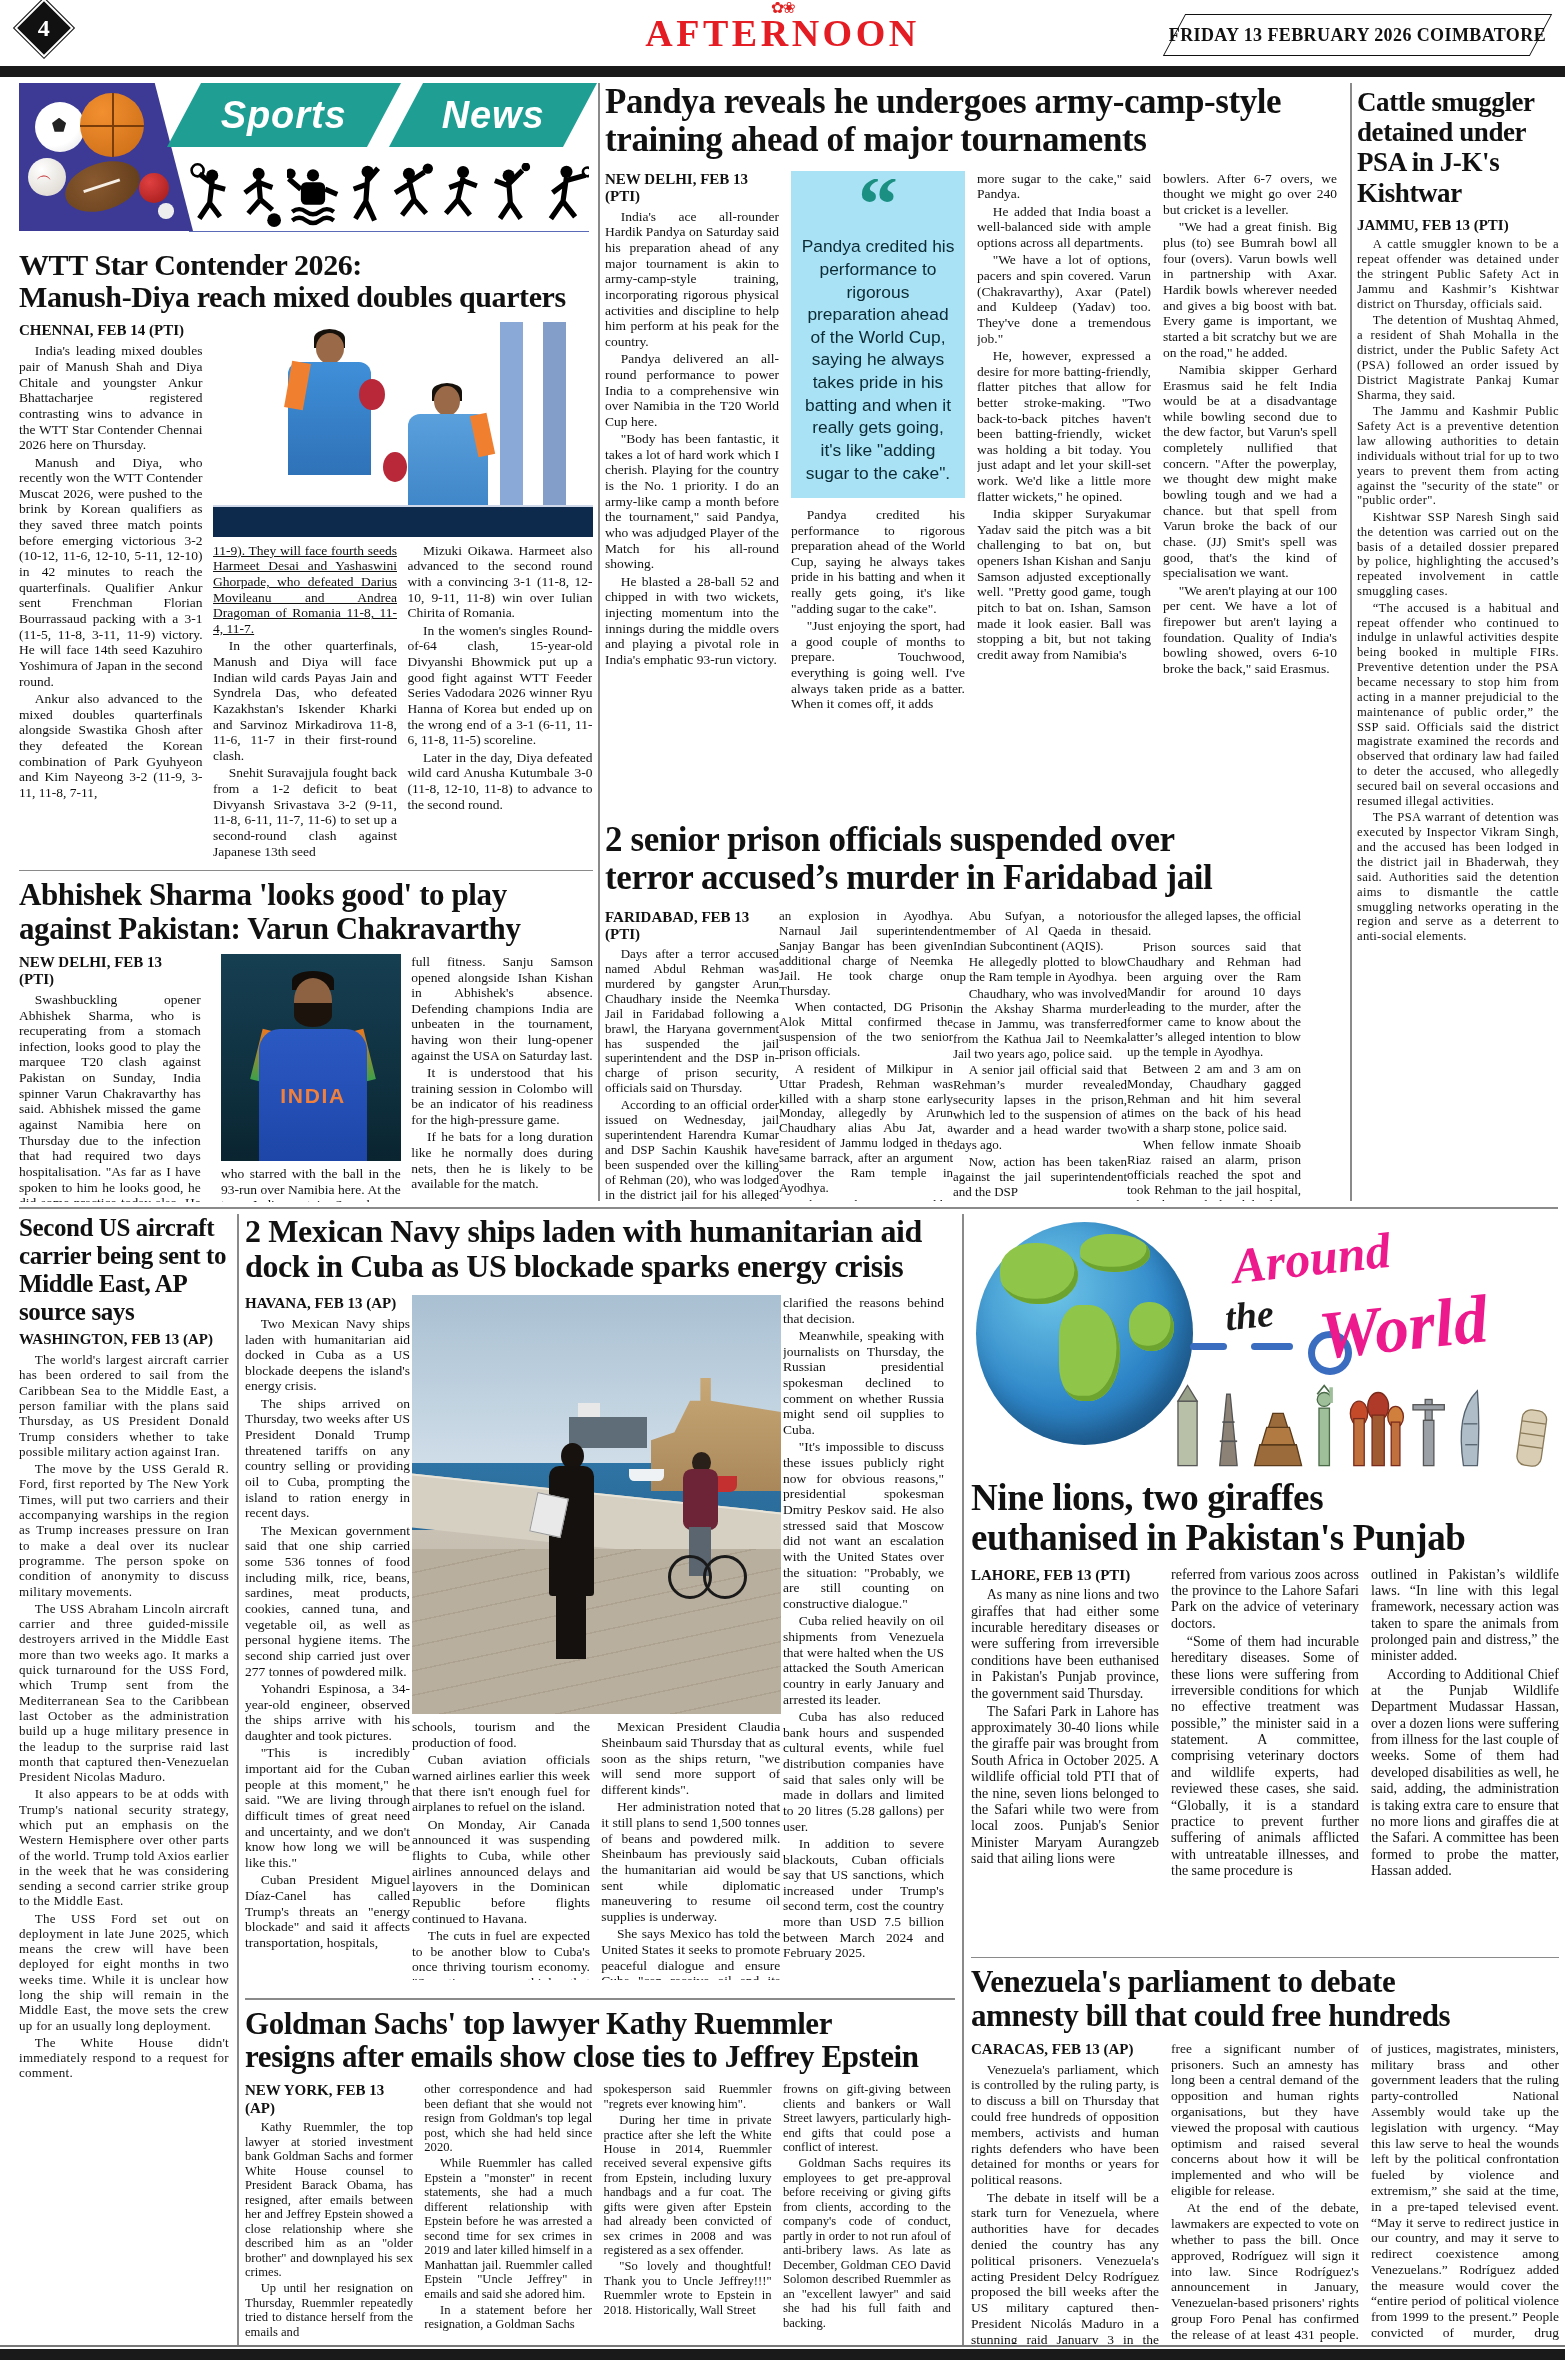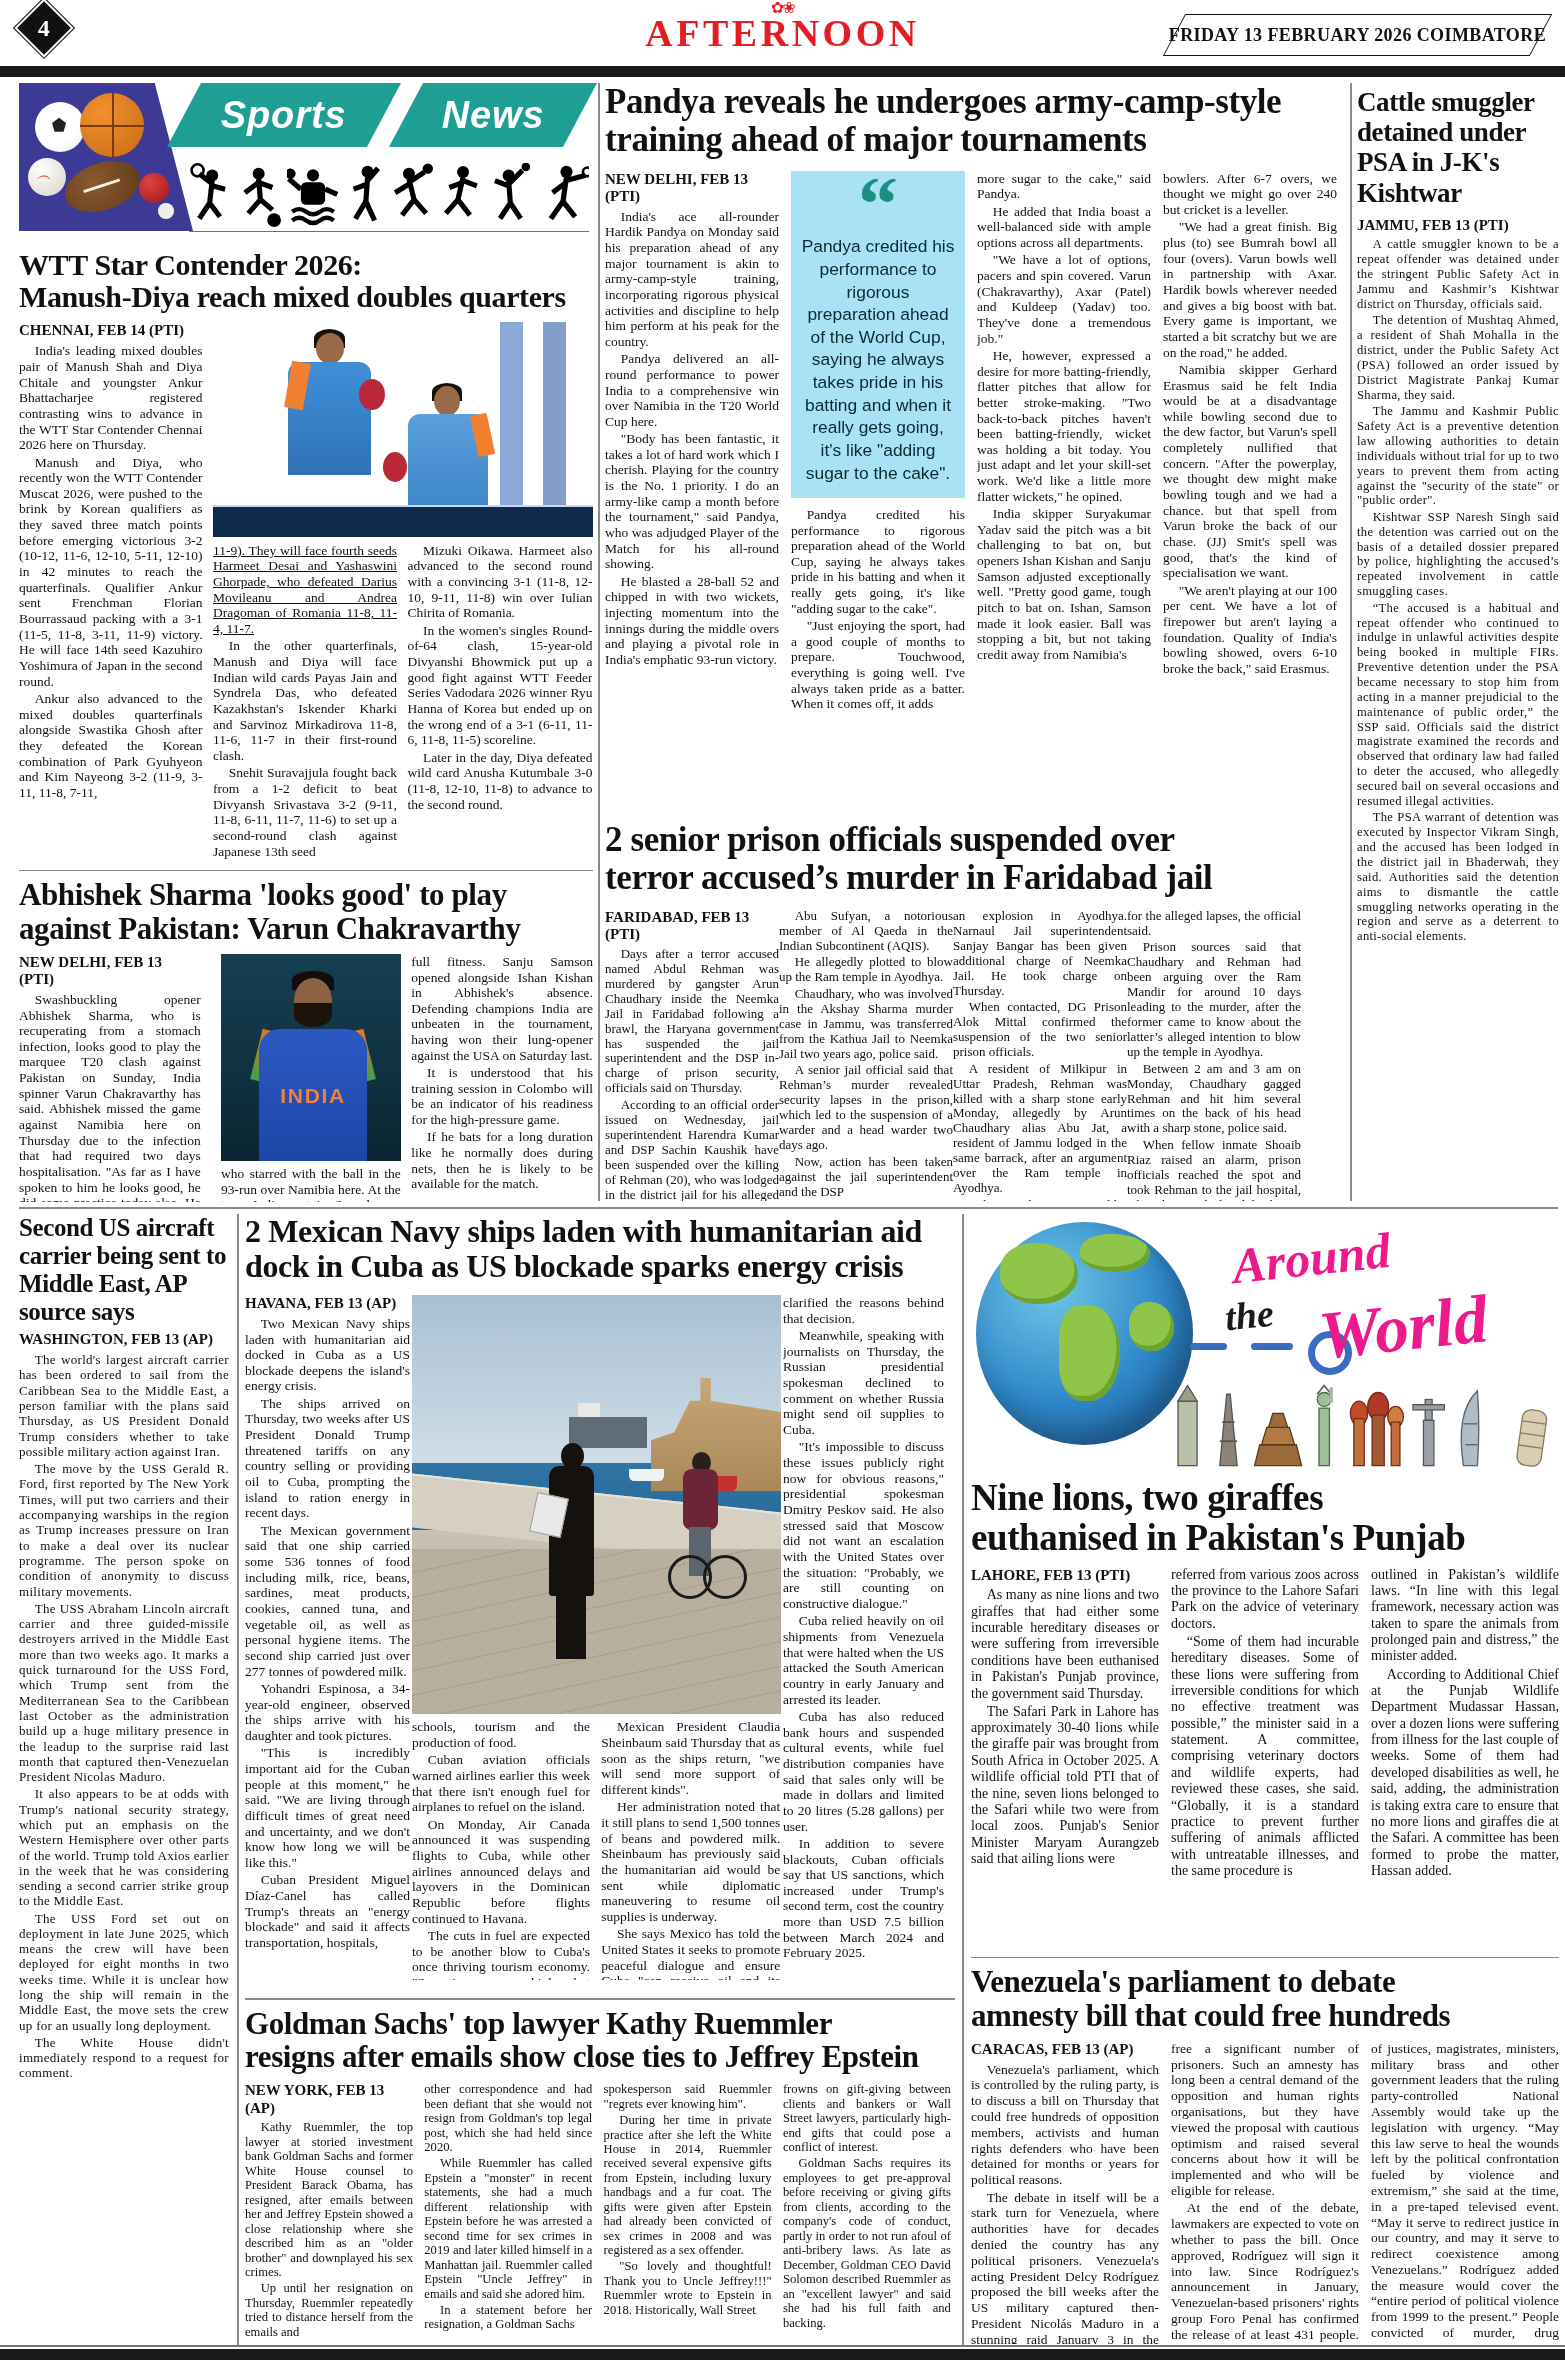--- a/index.html
+++ b/index.html
@@ -283,21 +283,21 @@
   </div>
 
   <div class="sec" style="left:605px;top:83px;width:736px;height:1118px;">
     <div class="headline h-pandya">Pandya reveals he undergoes army-camp-style</div>
     <div class="headline h-pandya">training ahead of major tournaments</div>
     <div class="gap14"></div>
     <div class="body-cols bodytext" style="gap:12px;">
       <div class="bcol" style="width:174px;height:642px;">
         <div class="dateline">NEW DELHI, FEB 13 (PTI)</div>
         <div>
-            <p class="para">India's ace all-rounder Hardik Pandya on Monday said his preparation ahead of any major tournament is akin to army-camp-style training, incorporating rigorous physical activities and discipline to help him perform at his peak for the country.</p>
+            <p class="para">India's ace all-rounder Hardik Pandya on Saturday said his preparation ahead of any major tournament is akin to army-camp-style training, incorporating rigorous physical activities and discipline to help him perform at his peak for the country.</p>
             <p class="para">Pandya delivered an all-round performance to power India to a comprehensive win over Namibia in the T20 World Cup here.</p>
             <p class="para">"Body has been fantastic, it takes a lot of hard work which I cherish. Playing for the country is the No. 1 priority. I do an army-like camp a month before the tournament," said Pandya, who was adjudged Player of the Match for his all-round showing.</p>
             <p class="para">He blasted a 28-ball 52 and chipped in with two wickets, injecting momentum into the innings during the middle overs and playing a pivotal role in India's emphatic 93-run victory.</p>
           </div>
       </div>
       <div class="bcol" style="width:174px;height:642px;">
         <div class="pullquote">
           <div class="pq-icon">“</div>
           <div class="pq-text">Pandya credited his performance to rigorous preparation ahead of the World Cup, saying he always takes pride in his batting and when it really gets going, it's like "adding sugar to the cake".</div>
         </div>
@@ -331,33 +331,33 @@
     <div class="body-cols" style="font-size:13px;line-height:1.15;">
       <div class="bcol" style="width:174px;">
         <div class="dateline">FARIDABAD, FEB 13 (PTI)</div>
         <div>
             <p class="para">Days after a terror accused named Abdul Rehman was murdered by gangster Arun Chaudhary inside the Neemka Jail in Faridabad following a brawl, the Haryana government has suspended the jail superintendent and the DSP in-charge of prison security, officials said on Thursday.</p>
             <p class="para">According to an official order issued on Wednesday, jail superintendent Harendra Kumar and DSP Sachin Kaushik have been suspended over the killing of Rehman (20), who was lodged in the district jail for his alleged involvement in a conspiracy to carry out</p>
           </div>
       </div>
       <div class="bcol" style="width:174px;">
           <div>
+            <p class="para" style="text-indent: 0px;">an explosion in Ayodhya. Narnaul Jail superintendent Sanjay Bangar has been given additional charge of Neemka Jail. He took charge on Thursday.</p>
+            <p class="para">When contacted, DG Prison Alok Mittal confirmed the suspension of the two senior prison officials.</p>
+            <p class="para">A resident of Milkipur in Uttar Pradesh, Rehman was killed with a sharp stone early Monday, allegedly by Arun Chaudhary alias Abu Jat, a resident of Jammu lodged in the same barrack, after an argument over the Ram temple in Ayodhya.</p>
+            <p class="para">Rehman, who was arrested by the Gujarat Anti-Terrorism Squad (ATS) in March 2025, had links with</p>
+          </div>
+        </div>
+      <div class="bcol" style="width:174px;">
+          <div>
             <p class="para">Abu Sufyan, a notorious member of Al Qaeda in the Indian Subcontinent (AQIS).</p>
             <p class="para">He allegedly plotted to blow up the Ram temple in Ayodhya.</p>
             <p class="para">Chaudhary, who was involved in the Akshay Sharma murder case in Jammu, was transferred from the Kathua Jail to Neemka Jail two years ago, police said.</p>
             <p class="para">A senior jail official said that Rehman’s murder revealed security lapses in the prison, which led to the suspension of a warder and a head warder two days ago.</p>
             <p class="para">Now, action has been taken against the jail superintendent and the DSP</p>
-          </div>
-        </div>
-      <div class="bcol" style="width:174px;">
-          <div>
-            <p class="para" style="text-indent: 0px;">an explosion in Ayodhya. Narnaul Jail superintendent Sanjay Bangar has been given additional charge of Neemka Jail. He took charge on Thursday.</p>
-            <p class="para">When contacted, DG Prison Alok Mittal confirmed the suspension of the two senior prison officials.</p>
-            <p class="para">A resident of Milkipur in Uttar Pradesh, Rehman was killed with a sharp stone early Monday, allegedly by Arun Chaudhary alias Abu Jat, a resident of Jammu lodged in the same barrack, after an argument over the Ram temple in Ayodhya.</p>
-            <p class="para">Rehman, who was arrested by the Gujarat Anti-Terrorism Squad (ATS) in March 2025, had links with</p>
           </div>
         </div>
       <div class="bcol" style="width:174px;">
           <div>
             <p class="para" style="text-indent: 0px;">for the alleged lapses, the official said.</p>
             <p class="para">Prison sources said that Chaudhary and Rehman had been arguing over the Ram Mandir for around 10 days leading to the murder, after the former came to know about the latter’s alleged intention to blow up the temple in Ayodhya.</p>
             <p class="para">Between 2 am and 3 am on Monday, Chaudhary gagged Rehman and hit him several times on the back of his head with a sharp stone, police said.</p>
             <p class="para">When fellow inmate Shoaib Riaz raised an alarm, prison officials reached the spot and took Rehman to the jail hospital, where he was declared dead.</p>
           </div>
         </div>

